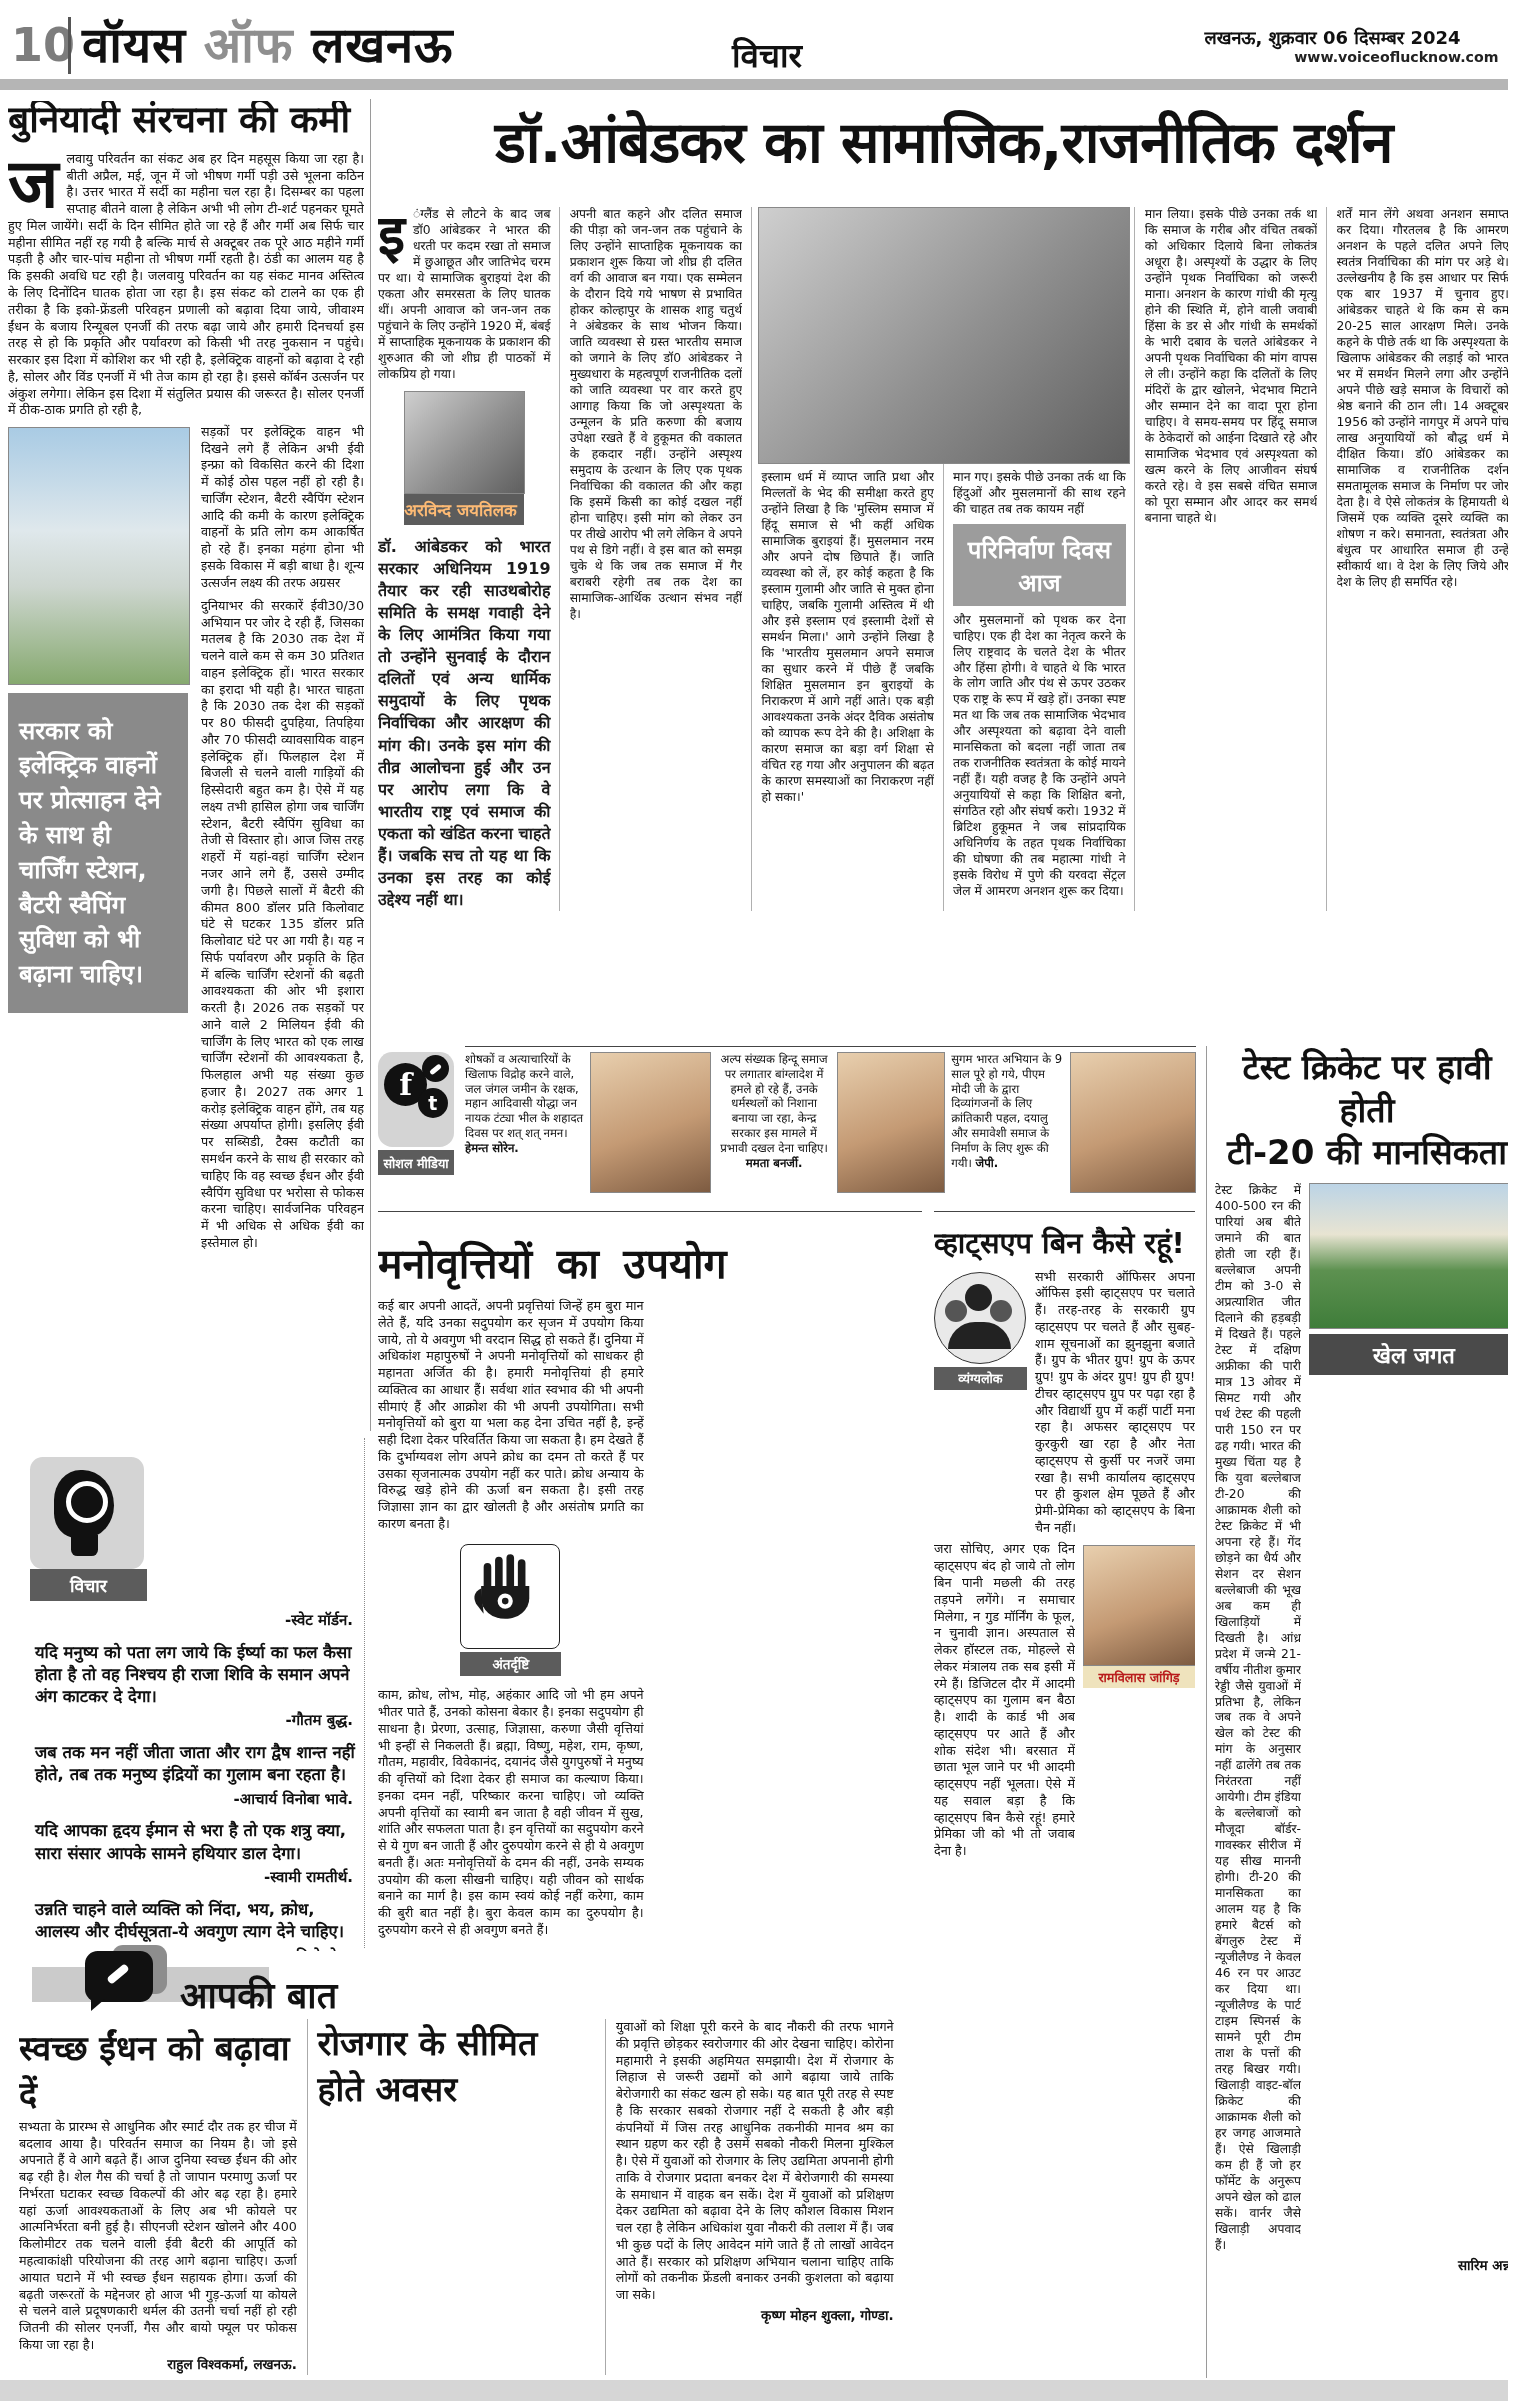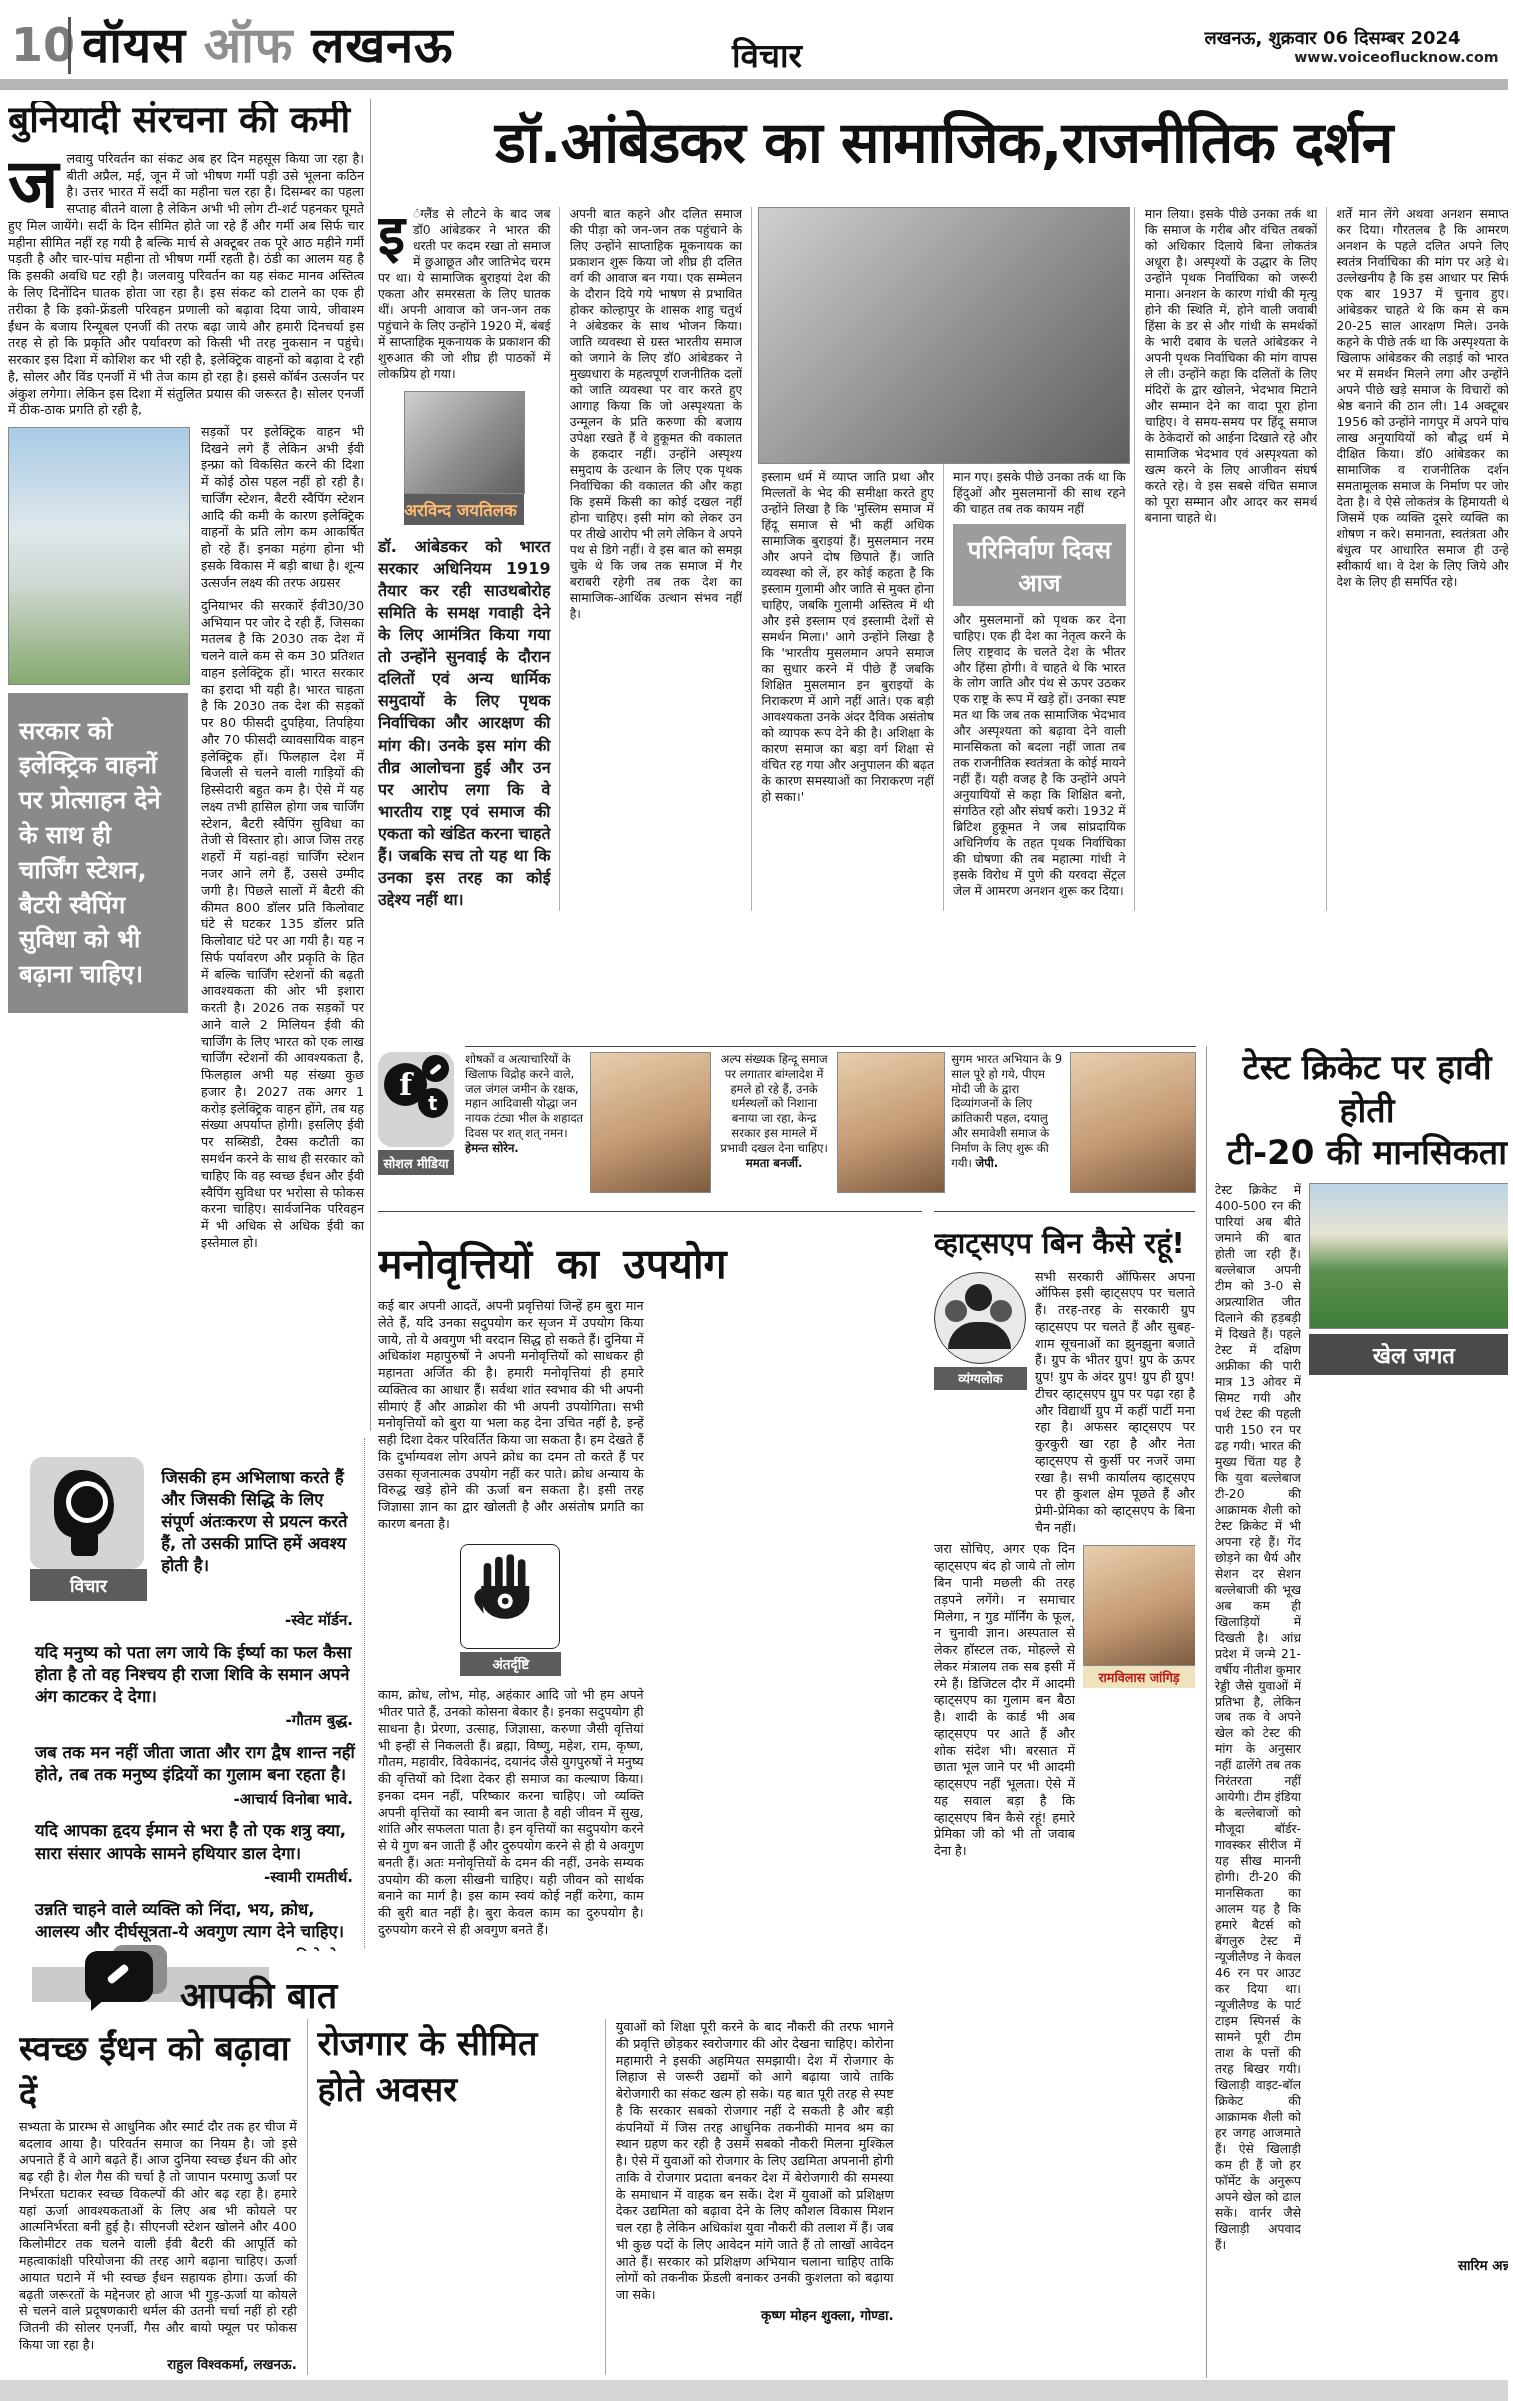--- a/index.html
+++ b/index.html
@@ -225,21 +225,20 @@
   <div class="abs" style="left:8px;top:1438px;width:353px;height:513px;overflow:hidden;">
     <div style="overflow:hidden;">
       <div style="float:left;width:117px;margin:19px 14.2px 6.3px 22px;">
         <div class="tile" style="width:114px;height:112px;border-radius:12.7px;">
           <span class="abs" style="left:24px;top:12.7px;width:60px;height:68px;background:#111;border-radius:46% 54% 50% 38%;"></span>
           <span class="abs" style="left:36px;top:24px;width:32px;height:32px;border:5.5px solid #fff;border-radius:50%;"></span>
           <span class="abs" style="left:41px;top:78px;width:27px;height:20.6px;background:#111;border-radius:0 0 6.3px 6.3px;"></span>
         </div>
         <div class="labelbar" style="font-size:17.4px;padding:4px 0;">विचार</div>
       </div>
-      <div class="tq" style="margin-top:28.5px;">जिसकी हम अभिलाषा करते हैं और जिसकी सिद्धि के लिए संपूर्ण अंतःकरण से प्रयत्न करते हैं, तो उसकी प्राप्ति हमें अवश्य होती है।</div>
     </div>
     <div class="tq-author">-स्वेट मॉर्डन.</div>
     <div class="tq" style="margin:4.7px 4.7px 0 27px;">यदि मनुष्य को पता लग जाये कि ईर्ष्या का फल कैसा होता है तो वह निश्चय ही राजा शिवि के समान अपने अंग काटकर दे देगा।</div>
     <div class="tq-author">-गौतम बुद्ध.</div>
     <div class="tq" style="margin:4.7px 4.7px 0 27px;">जब तक मन नहीं जीता जाता और राग द्वैष शान्त नहीं होते, तब तक मनुष्य इंद्रियों का गुलाम बना रहता है।</div>
     <div class="tq-author">-आचार्य विनोबा भावे.</div>
     <div class="tq" style="margin:4.7px 4.7px 0 27px;">यदि आपका हृदय ईमान से भरा है तो एक शत्रु क्या, सारा संसार आपके सामने हथियार डाल देगा।</div>
     <div class="tq-author">-स्वामी रामतीर्थ.</div>
     <div class="tq" style="margin:4.7px 4.7px 0 27px;">उन्नति चाहने वाले व्यक्ति को निंदा, भय, क्रोध, आलस्य और दीर्घसूत्रता-ये अवगुण त्याग देने चाहिए।</div>
     <div class="tq-author">-हितोपदेश.</div>

